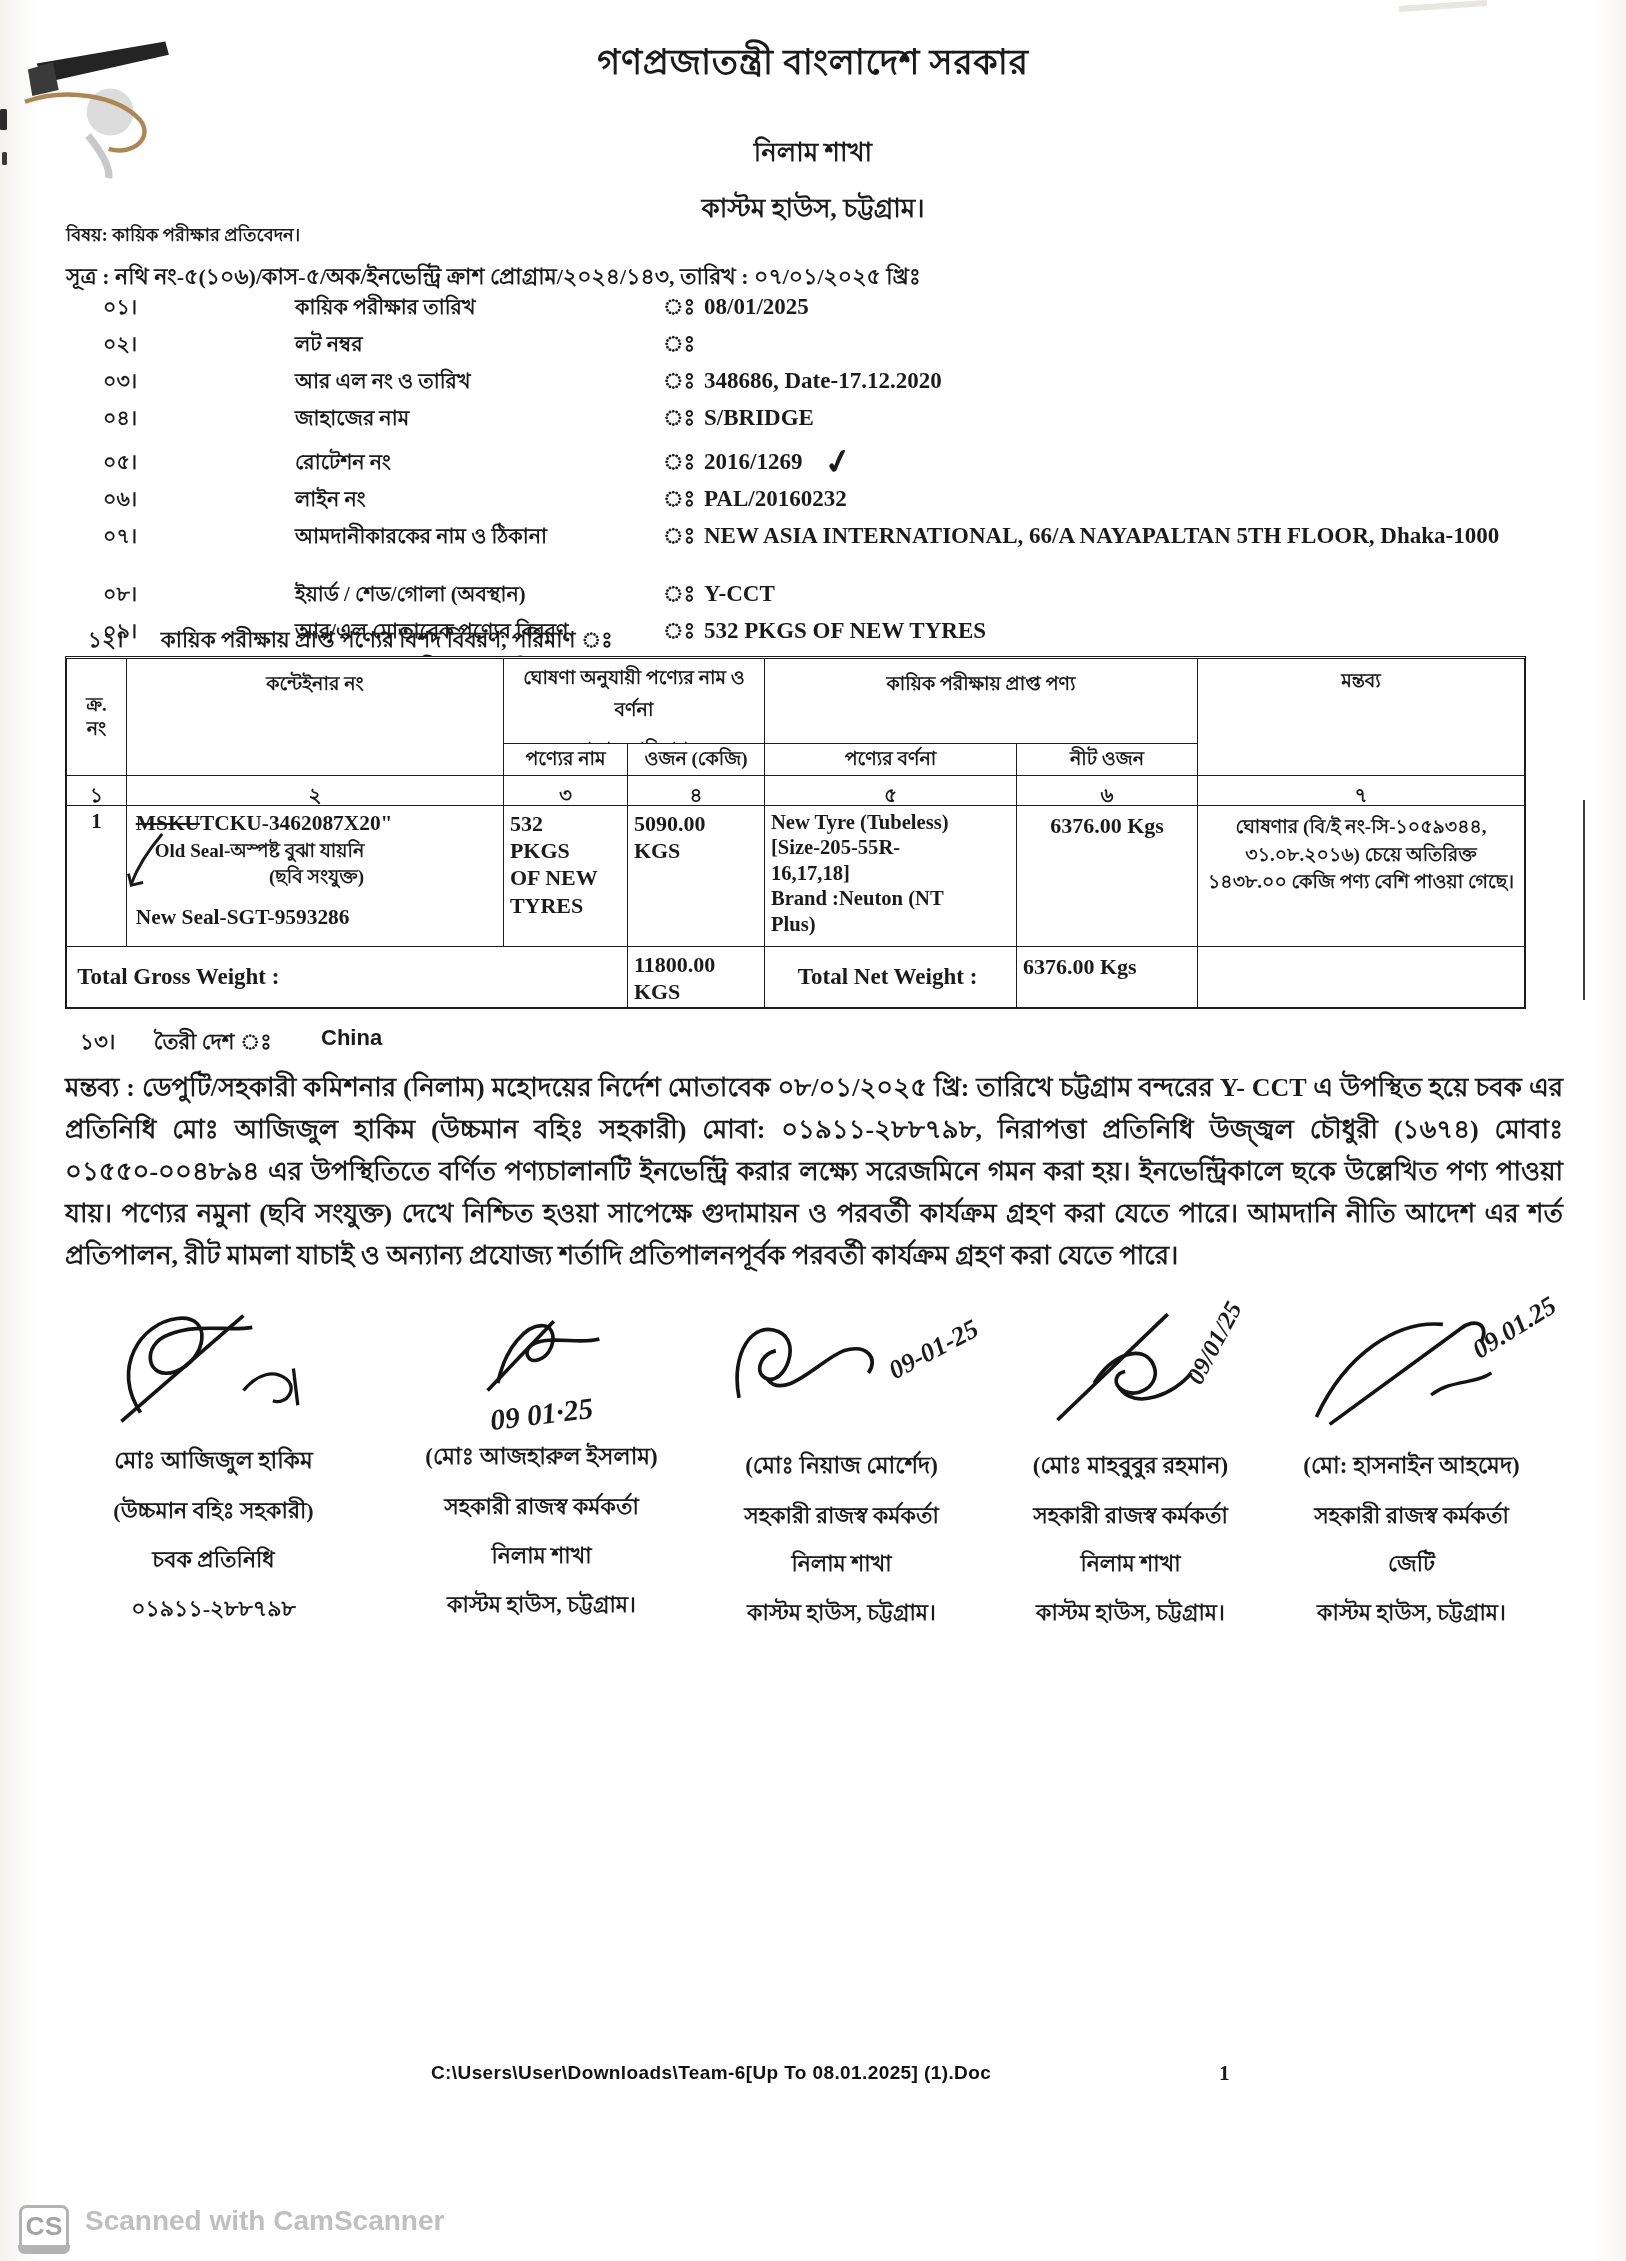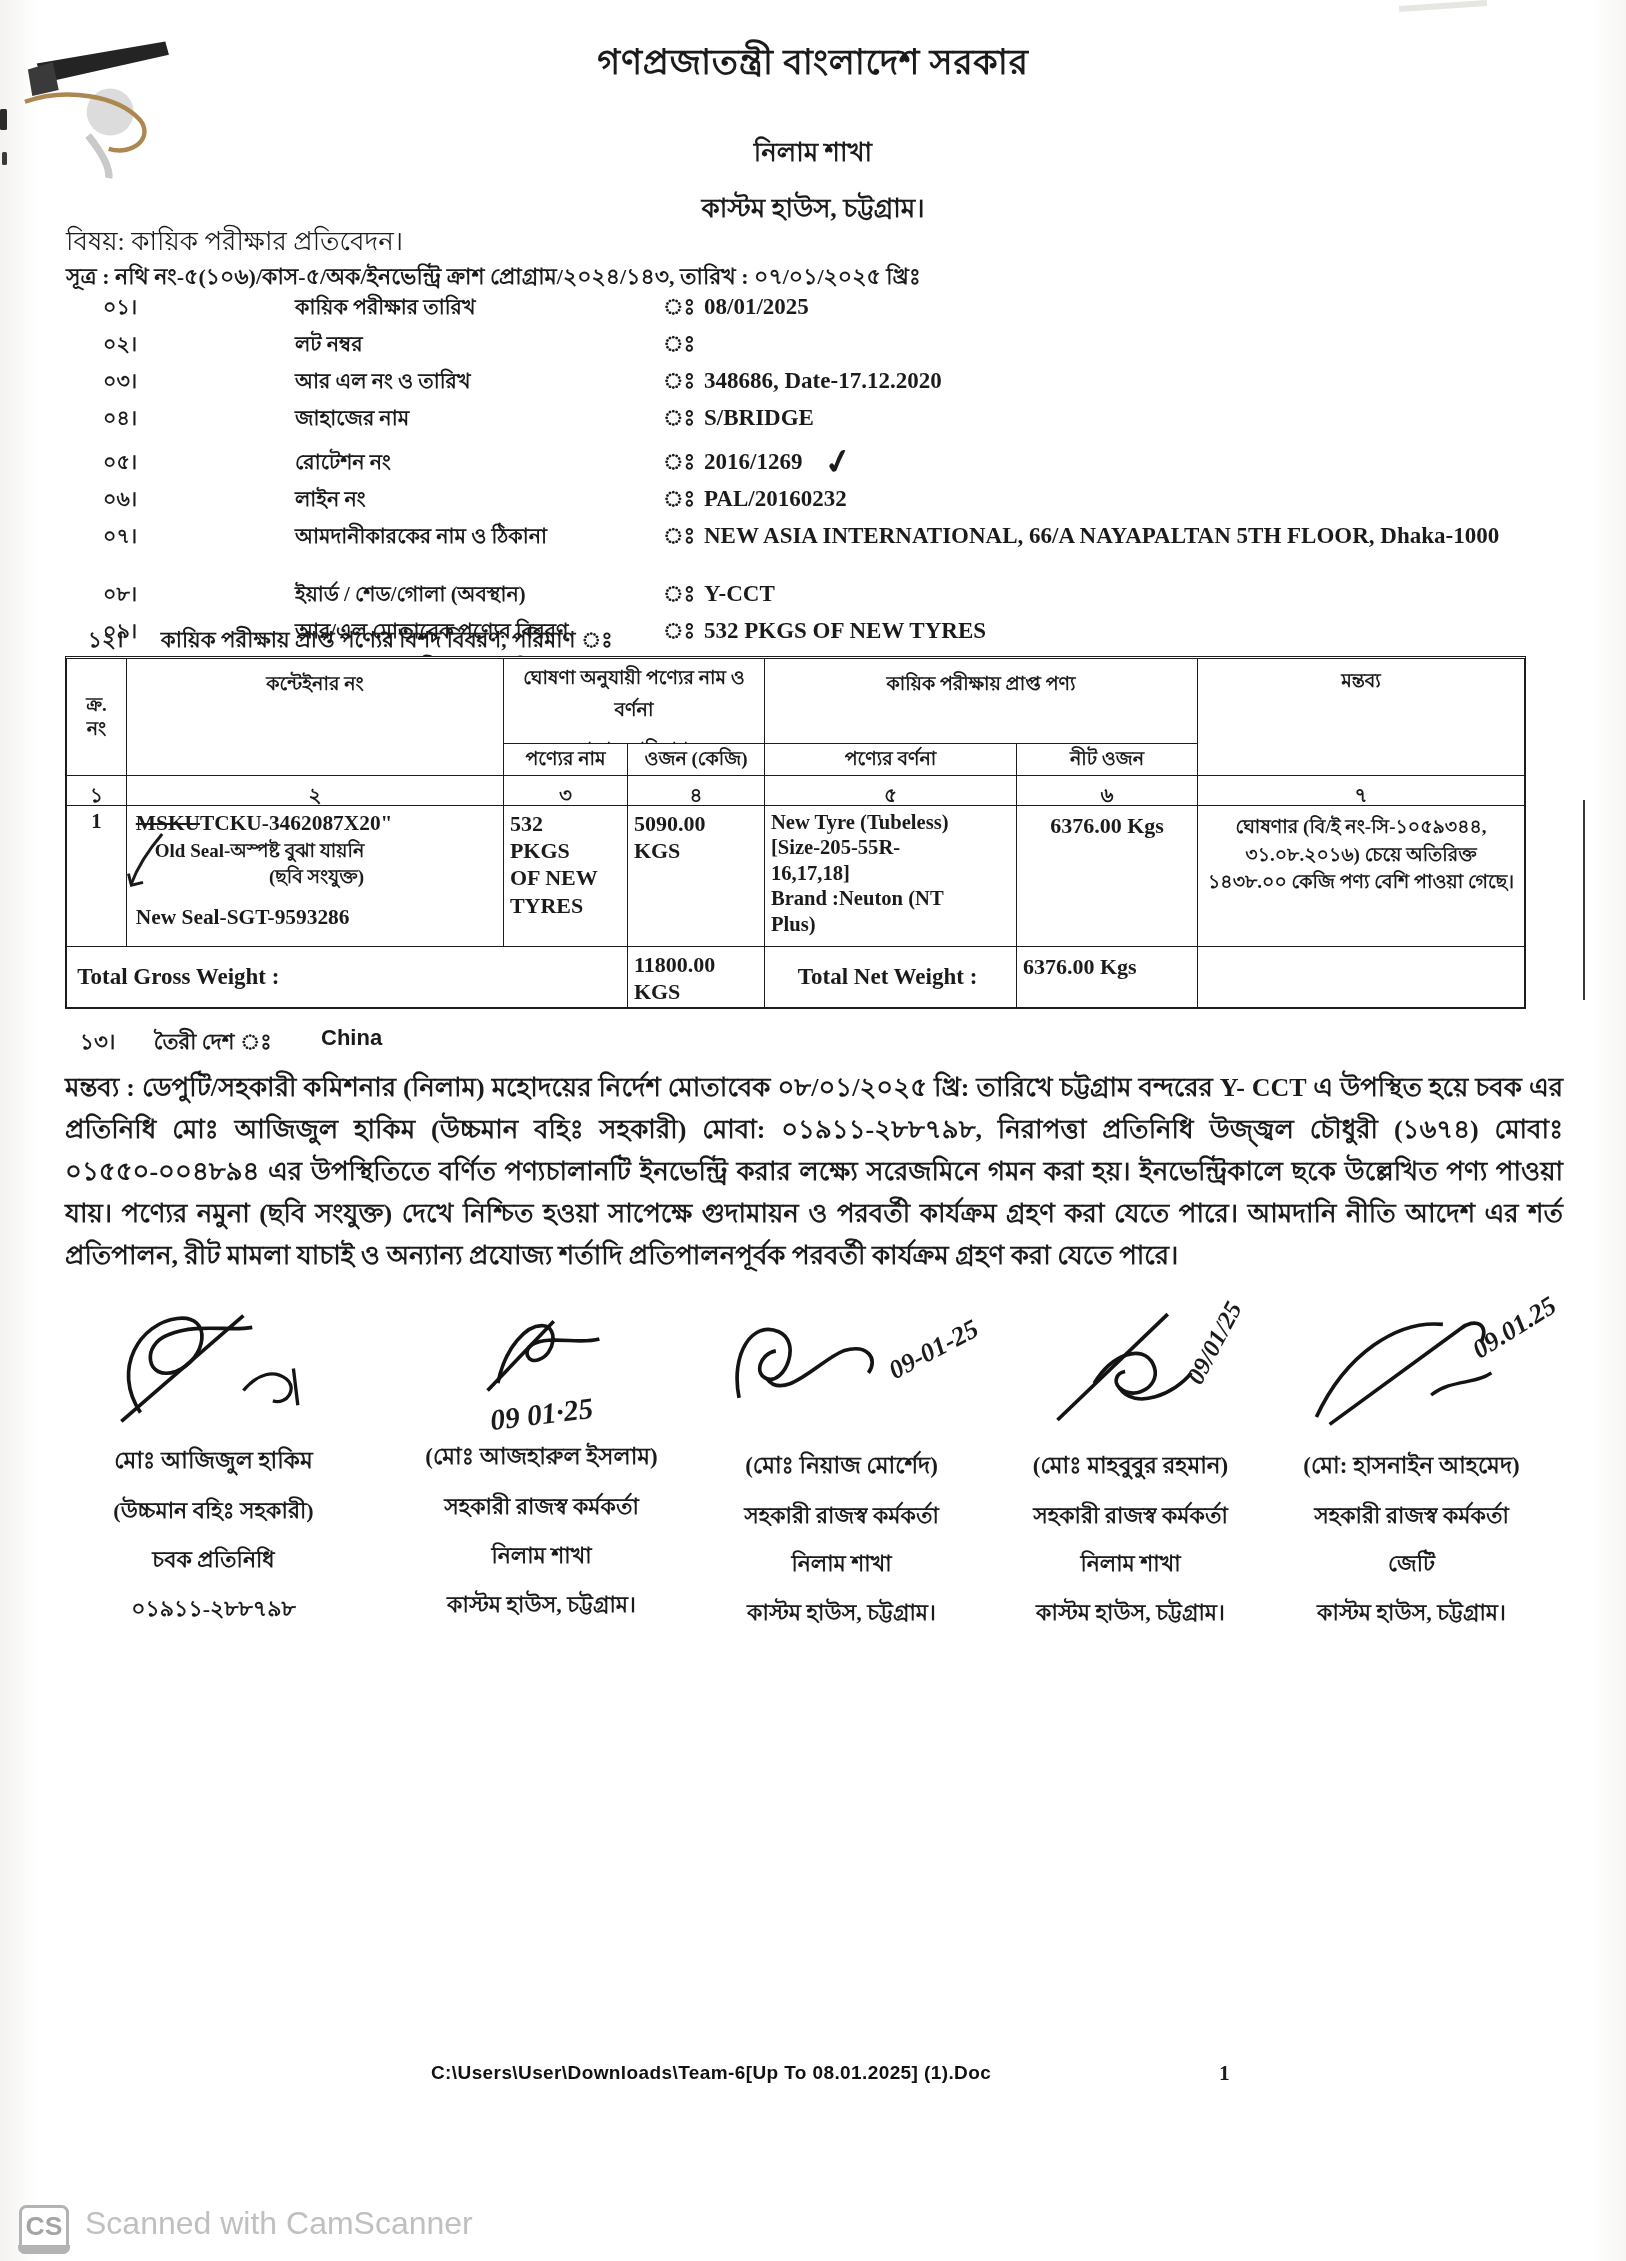--- a/index.html
+++ b/index.html
@@ -11,21 +11,21 @@
     background:linear-gradient(90deg,#f3f2ef 0px,#ffffff 37px,#ffffff 1591px,#f7f6f4 1626px);
     font-family:"Liberation Serif","DejaVu Serif",serif;
     color:#1b1b1b;
     overflow:hidden;
   }
   
   .hdr{position:absolute;top:35px;left:0;width:100%;text-align:center;}
   .hdr .govt{font-size:35px;font-weight:800;letter-spacing:0.7px;}
   .hdr .branch{font-size:26px;font-weight:700;margin-top:38px;}
   .hdr .office{font-size:26px;font-weight:700;margin-top:11.8px;}
-  .subject{position:absolute;top:221px;left:66px;font-size:26px;font-weight:400;}
+  .subject{position:absolute;top:221px;left:66px;font-size:18px;font-weight:700;}
   .reference{position:absolute;top:259px;left:66px;font-size:22px;font-weight:700;}
   
   .items{position:absolute;top:289px;left:103px;right:52px;}
   .item-row{display:grid;grid-template-columns:192px 368px 41px 1fr;min-height:29.5px;align-items:baseline;}
   .item-no{font-size:20.6px;font-weight:800;}
   .item-label{font-size:20.6px;font-weight:700;}
   .item-colon{font-size:22px;font-weight:800;}
   .item-value{font-size:23px;font-weight:800;font-family:"Liberation Serif","DejaVu Serif",serif;}
   .gap-a{margin-top:20.6px;}
   .gap-b{margin-top:8.8px;}
@@ -75,21 +75,21 @@
   .sig-name{font-size:23px;font-weight:800;margin-top:7.4px;}
   .sig-line{font-size:22px;font-weight:800;margin-top:11.8px;}
   .d-abs{position:absolute;}
   
   .foot-path{position:absolute;top:2062px;left:431px;font-family:"Liberation Sans","DejaVu Sans",sans-serif;font-size:19px;font-weight:700;letter-spacing:0.4px;color:#111;}
   .foot-page{position:absolute;top:2061px;left:1219px;font-size:21.4px;font-weight:800;}
   .cambar{position:absolute;left:19px;bottom:7.4px;display:flex;gap:16px;}
   .cs-badge{position:relative;width:44px;height:43px;border:3.7px solid #b3b3b3;border-radius:7.4px;background:#fff;display:flex;align-items:center;justify-content:center;}
   .cs-badge::after{content:"";position:absolute;left:-3.7px;right:-3.7px;bottom:-3.7px;height:9.6px;background:#b3b3b3;border-radius:0 0 6.6px 6.6px;}
   .cs-letters{font-family:"Liberation Sans","DejaVu Sans",sans-serif;font-size:26.5px;font-weight:800;color:#a4a4a4;position:relative;top:-2.9px;}
-  .cam-text{font-family:"Liberation Sans","DejaVu Sans",sans-serif;font-size:32px;font-weight:400;color:#c0c0c0;}
+  .cam-text{font-family:"Liberation Sans","DejaVu Sans",sans-serif;font-size:28px;font-weight:700;color:#c0c0c0;}
   
   .staple{position:absolute;left:22px;top:25px;width:169px;height:155px;pointer-events:none;}
   .speck1{position:absolute;left:0;top:109px;width:7.4px;height:20.6px;background:#2b2b2b;border-radius:1.5px;}
   .speck2{position:absolute;left:1.5px;top:152px;width:5.9px;height:13.3px;background:#3a3a3a;border-radius:1.5px;}
   .strayline{position:absolute;left:1583px;top:800px;width:2.2px;height:200px;background:#3a3a3a;}
   .smudge-tr{position:absolute;left:1399px;top:2.9px;width:88px;height:5.9px;background:#e7e6e3;transform:rotate(-4deg);}
 </style>
 </head>
 <body>
 

